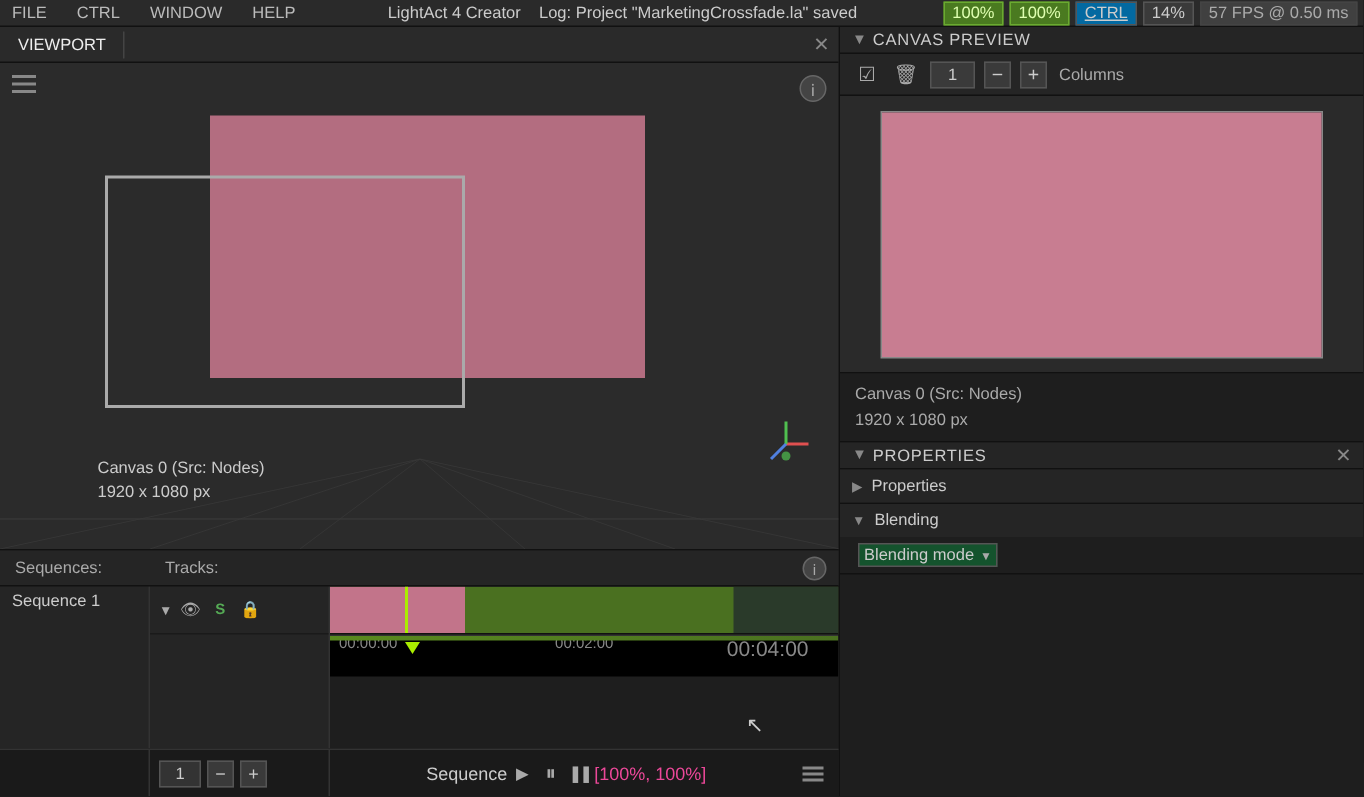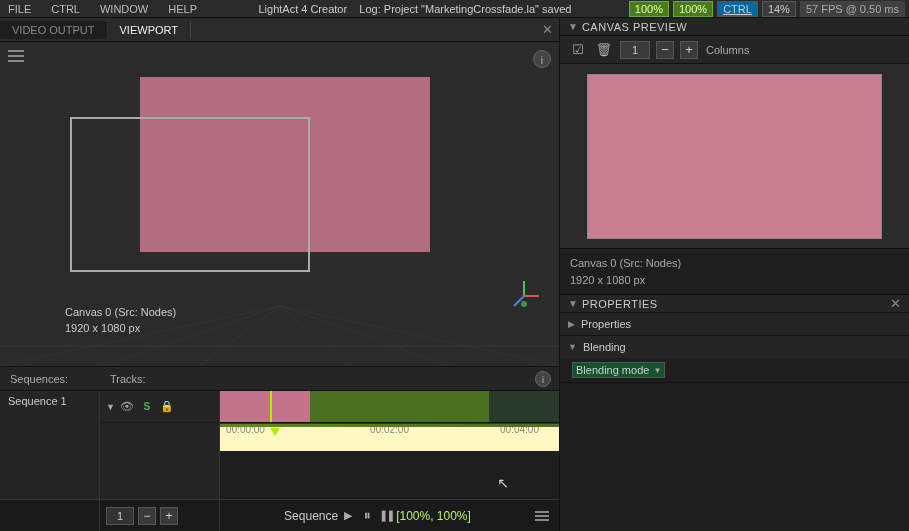--- a/index.html
+++ b/index.html
@@ -573,21 +573,20 @@
     <span class="metric-box">14%</span>
     <span class="metric-box fps">57 FPS @ 0.50 ms</span>
   </div>
 </div>
 
 <div class="main-area">
 
   <div class="left-panel">
 
     <div class="viewport-header">
-      <span class="tab-inactive">VIDEO OUTPUT</span>
       <span class="tab-active">VIEWPORT</span>
       <span class="tab-close">✕</span>
     </div>
 
     <div class="viewport-canvas" style="height:195px;">
       <div class="viewport-3d">
 
         <div class="hamburger-icon">
           <div class="hamburger-line"></div>
           <div class="hamburger-line"></div>
@@ -650,25 +649,25 @@
 
           <div class="track-green">
             <div class="track-block-pink"></div>
             <div class="track-block-dark"></div>
 
             <div class="playhead"></div>
           </div>
 
           <div class="cursor-arrow">↖</div>
 
-          <div class="timeline-ruler-bar" style="position:relative;height:28px;background:#fef9c3;display:flex;align-items:flex-end;">
+          <div class="timeline-ruler-bar" style="position:relative;height:28px;background:#000000;display:flex;align-items:flex-end;">
             <div style="position:relative;width:100%;height:100%;">
               <span style="position:absolute;left:6px;font-size:10px;color:#888;">00:00:00</span>
               <span style="position:absolute;left:50%;transform:translateX(-50%);font-size:10px;color:#888;">00:02:00</span>
-              <span style="position:absolute;right:20px;font-size:10px;color:#888;">00:04:00</span>
+              <span style="position:absolute;right:20px;font-size:14px;color:#888;">00:04:00</span>
 
               <div style="position:absolute;left:50px;top:4px;width:0;height:0;border-left:5px solid transparent;border-right:5px solid transparent;border-top:8px solid #aaee00;"></div>
 
               <div style="position:absolute;left:0;top:0;width:100%;height:3px;background:linear-gradient(to right,#5a8a20 0%,#4a7020 100%);"></div>
             </div>
           </div>
         </div>
       </div>
 
       <div style="height:32px;display:flex;align-items:center;background:#1a1a1a;border-top:1px solid #333;">
@@ -676,21 +675,21 @@
         <div style="width:120px;height:100%;border-right:1px solid #333;display:flex;align-items:center;padding:0 6px;gap:4px;">
           <input class="num-input" value="1" style="width: 28px; height: 18px; background: rgb(51, 51, 51); border: 1px solid rgb(85, 85, 85); color: rgb(204, 204, 204); font-size: 11px; text-align: center;">
           <div class="small-btn">−</div>
           <div class="small-btn">+</div>
         </div>
         <div style="flex:1;display:flex;align-items:center;justify-content:center;gap:1px;">
           <span style="font-size:12px;color:#ccc;">Sequence</span>
           <span class="play-btn">▶</span>
           <span class="play-btn" style="font-size:14px;">⏸</span>
           <span class="play-btn" style="font-size:11px;letter-spacing:-2px;">❚❚</span>
-          <span style="font-size:12px;color:#bef264;">[100%, 100%]</span>
+          <span style="font-size:12px;color:#ec4899;">[100%, 100%]</span>
         </div>
         <div style="margin-right:10px;display:flex;flex-direction:column;gap:2px;cursor:pointer;">
           <div style="width:14px;height:2px;background:#888;"></div>
           <div style="width:14px;height:2px;background:#888;"></div>
           <div style="width:14px;height:2px;background:#888;"></div>
         </div>
       </div>
 
     </div>
   </div>

